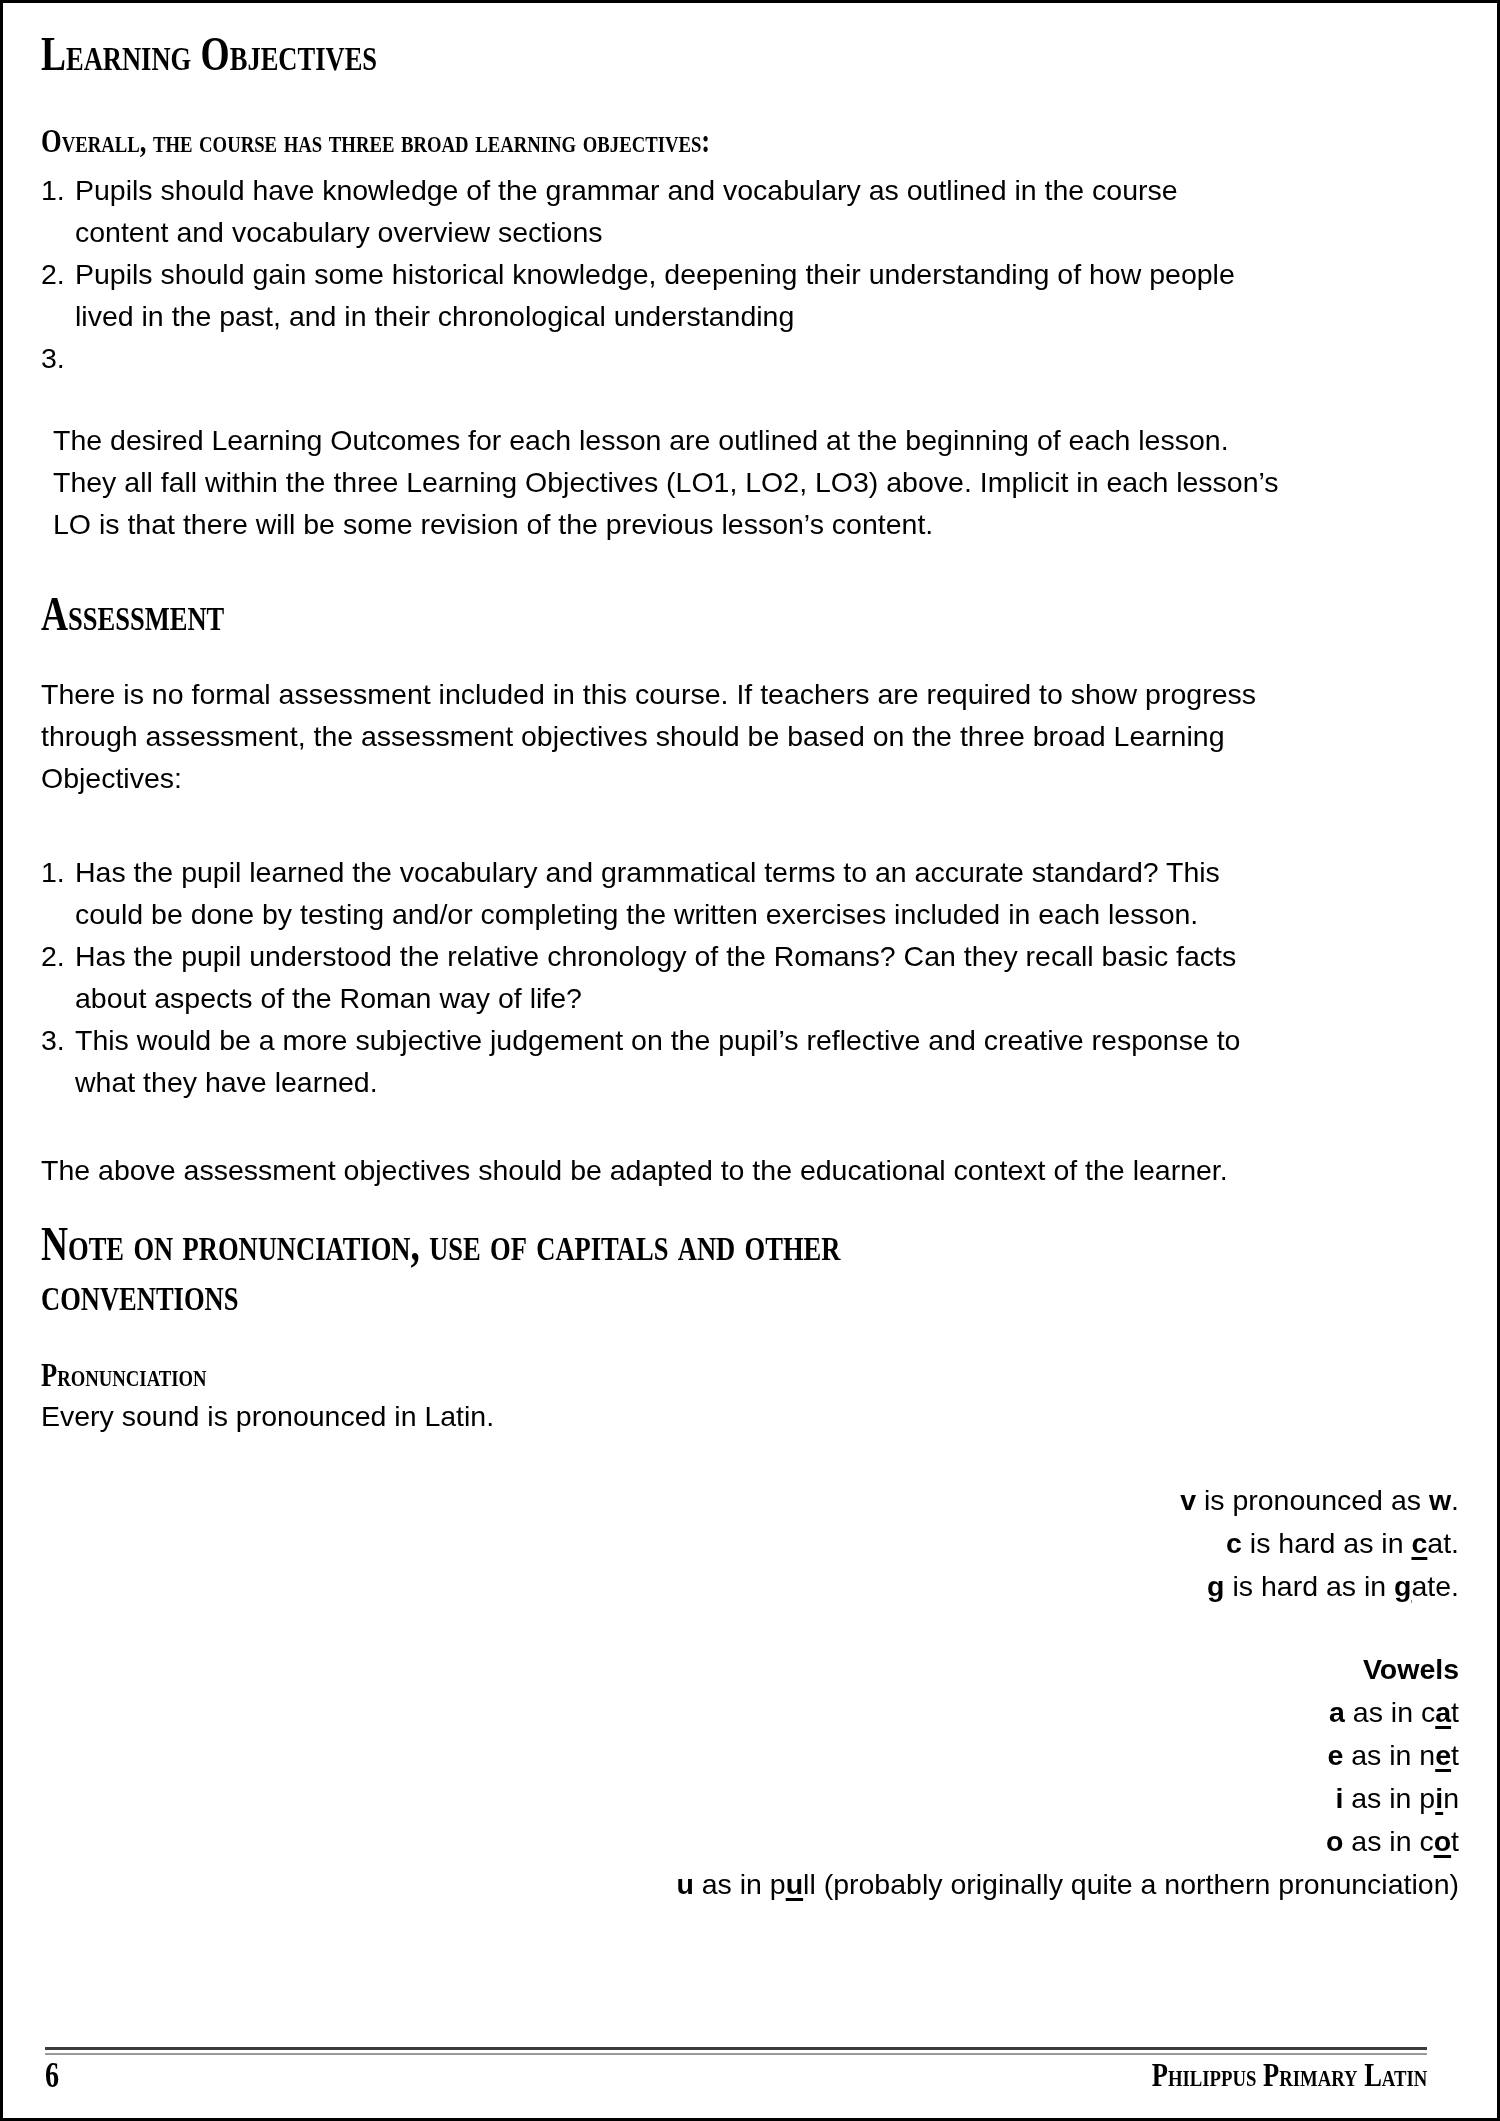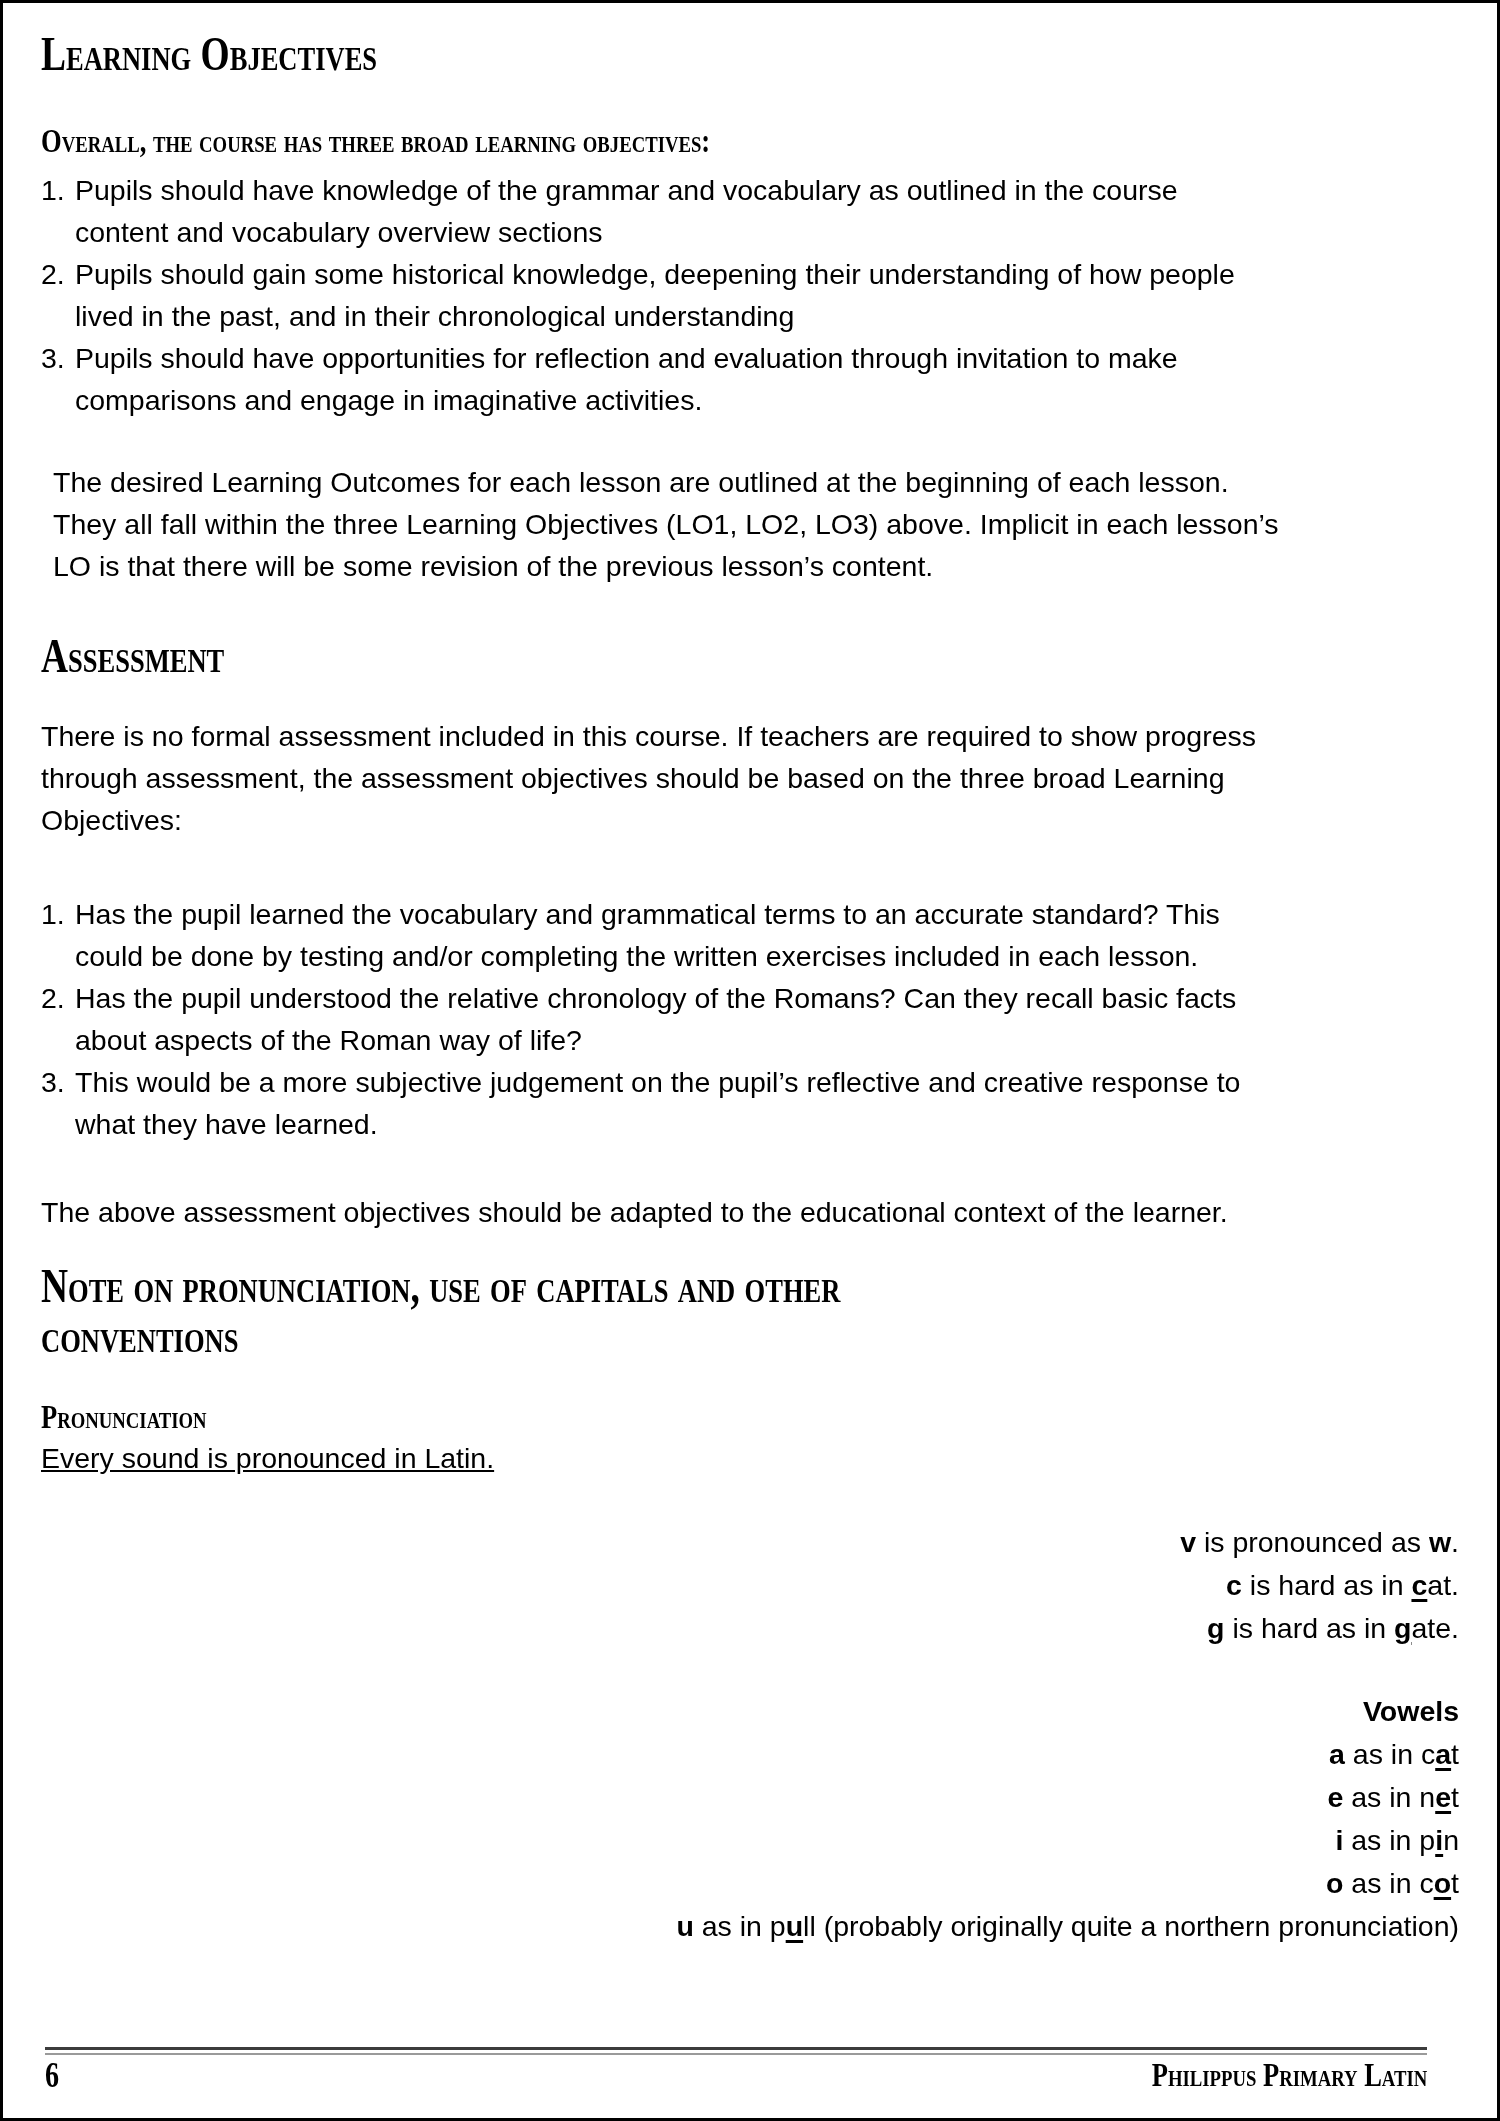--- a/index.html
+++ b/index.html
@@ -31,21 +31,21 @@
 
   .mt-h-overall   { margin-top:44px; }
   .mt-list-obj    { margin-top:10px; }
   .mt-p-outcomes  { margin-top:40px;margin-left:12px; }
   .mt-h-assess    { margin-top:44px; }
   .mt-p-intro     { margin-top:34px; }
   .mt-list-assess { margin-top:52px; }
   .mt-p-closing   { margin-top:46px; }
   .mt-h-note      { margin-top:28px; }
   .mt-h-pron      { margin-top:38px; }
-  .mt-p-every     { margin-top:2px;text-decoration:underline; }
+  .mt-p-every     { margin-top:2px; }
   .mt-consonants  { margin-top:42px; }
   .mt-vowels-lbl  { margin-top:40px; }
 
   .num-list { }
   .row { display:flex; }
   .row .num  { flex:0 0 34px; }
   .row .itext{ white-space:pre; }
 
   .indent { margin-left:30px; line-height:43px;text-align:right; }
   .rich-line { white-space:pre; }
@@ -80,22 +80,20 @@
       <span class="itext">Pupils should have knowledge of the grammar and vocabulary as outlined in the course
 content and vocabulary overview sections</span>
     </div>
     <div class="row">
       <span class="num">2.</span>
       <span class="itext">Pupils should gain some historical knowledge, deepening their understanding of how people
 lived in the past, and in their chronological understanding</span>
     </div>
     <div class="row">
       <span class="num">3.</span>
-      <span class="itext">Pupils should have opportunities for reflection and evaluation through invitation to make
-comparisons and engage in imaginative activities.</span>
     </div>
   </div>
 
   <p class="mt-p-outcomes">The desired Learning Outcomes for each lesson are outlined at the beginning of each lesson.
 They all fall within the three Learning Objectives (LO1, LO2, LO3) above. Implicit in each lesson’s
 LO is that there will be some revision of the previous lesson’s content.</p>
 
   <h1 class="serif-sc mt-h-assess"><span class="sc">Assessment</span></h1>
 
   <p class="mt-p-intro">There is no formal assessment included in this course. If teachers are required to show progress

